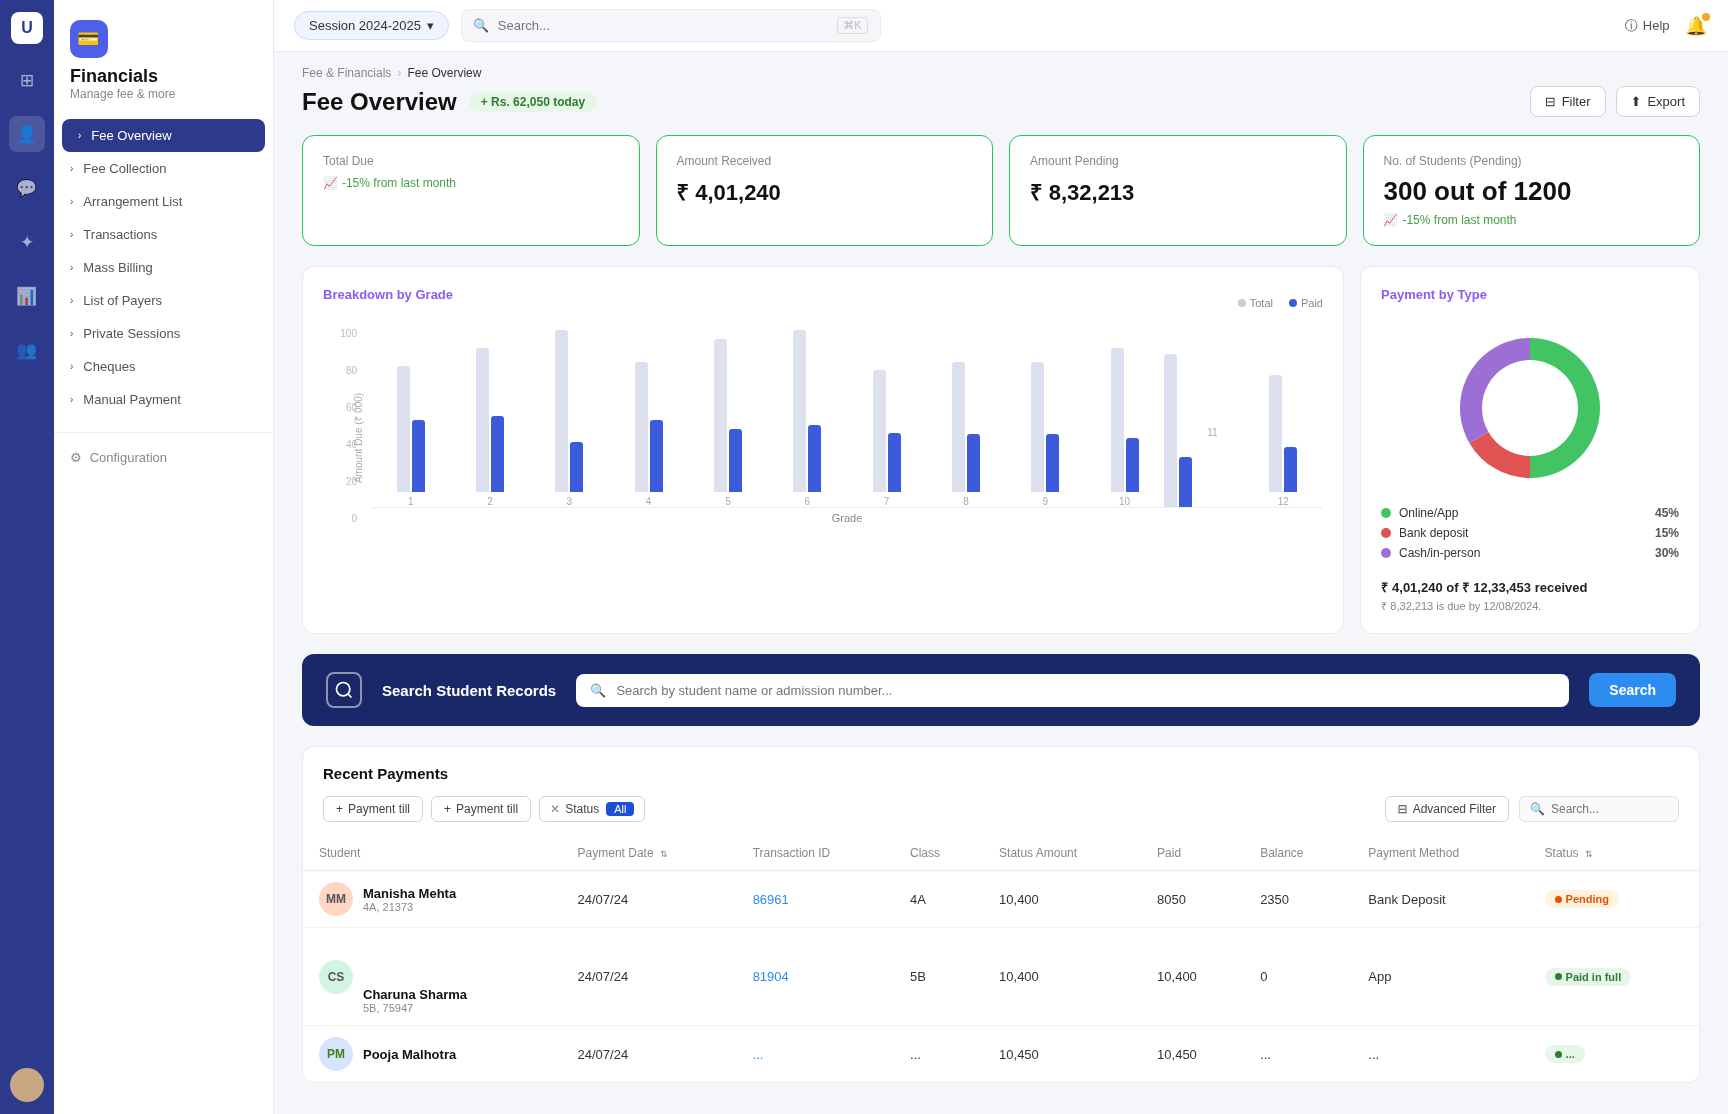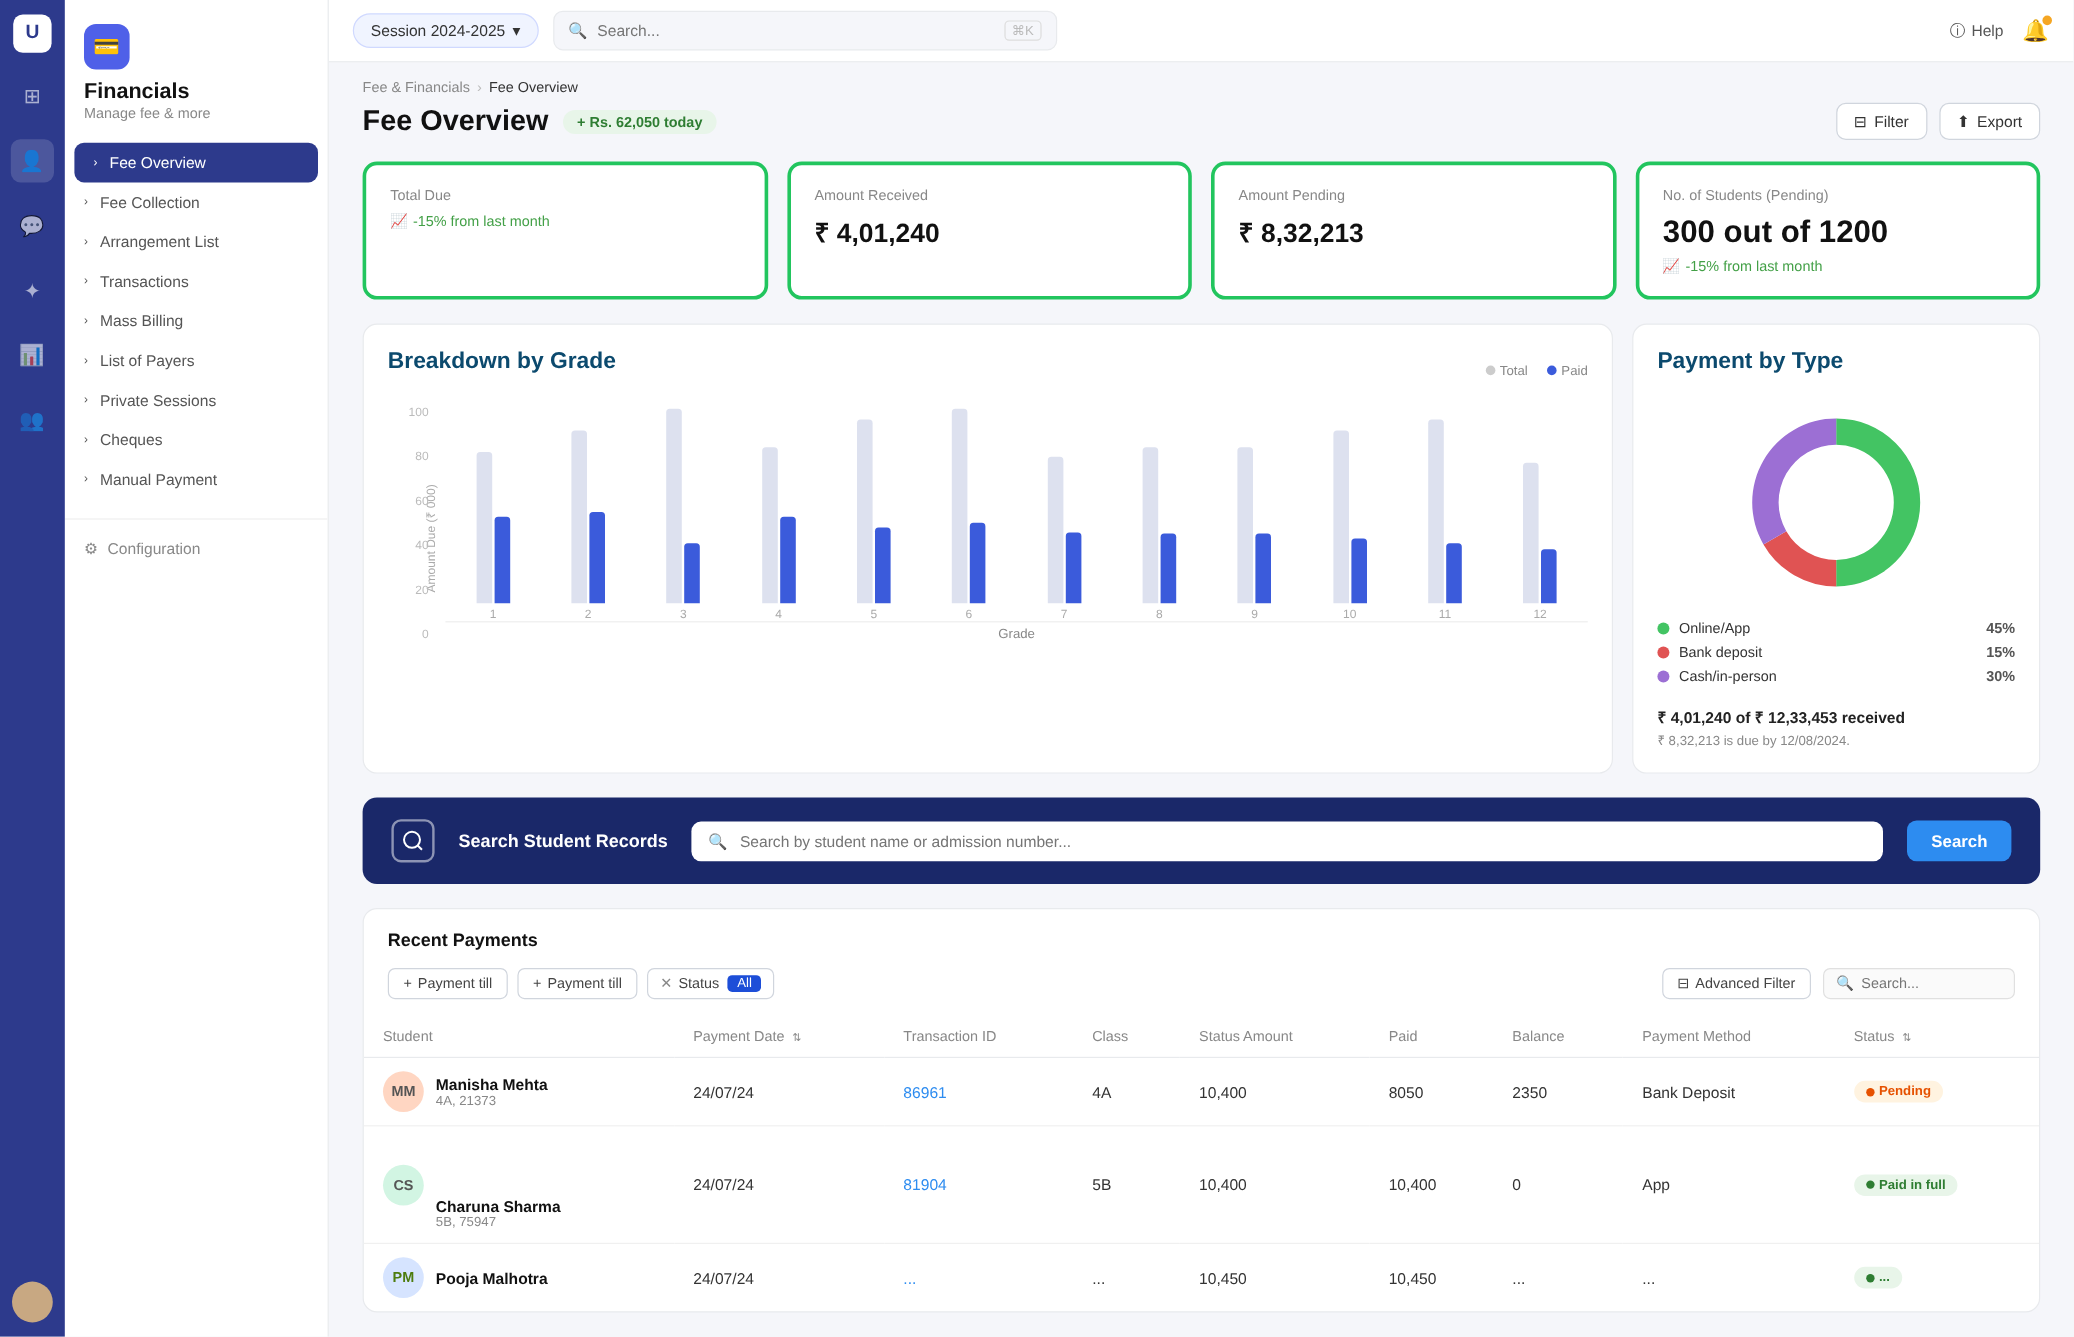--- a/index.html
+++ b/index.html
@@ -51,30 +51,30 @@
     
     .page-header { display: flex; align-items: center; justify-content: space-between; margin-bottom: 18px; }
     .page-title-area { display: flex; align-items: center; gap: 12px; }
     .page-title { font-size: 24px; font-weight: 700; color: #111; }
     .today-badge { background: #e8f5e9; color: #2e7d32; border-radius: 16px; padding: 3px 12px; font-size: 12px; font-weight: 600; }
     .header-actions { display: flex; gap: 10px; }
     .btn-outline { border: 1px solid #d0d5dd; background: white; border-radius: 8px; padding: 7px 14px; font-size: 13px; cursor: pointer; display: flex; align-items: center; gap: 6px; color: #333; }
 
     
     .stats-row { display: grid; grid-template-columns: repeat(4, 1fr); gap: 16px; margin-bottom: 20px; }
-    .stat-card { background: white; border-radius: 12px; padding: 18px 20px; border: 3px solid #22c55e; }
+    .stat-card { background: white; border-radius: 12px; padding: 18px 20px; border: 1px solid #22c55e; }
     .stat-label { font-size: 12px; color: #888; margin-bottom: 8px; }
     .stat-value { font-size: 22px; font-weight: 700; color: #111; margin-bottom: 6px; }
     .stat-value.large { font-size: 26px; }
     .stat-change { font-size: 12px; color: #43a047; display: flex; align-items: center; gap: 4px; }
 
     
     .charts-row { display: grid; grid-template-columns: 1fr 340px; gap: 16px; margin-bottom: 20px; }
     .chart-card { background: white; border-radius: 12px; padding: 20px; border: 1px solid #e8eaed; }
-    .chart-title { font-size: 19px; font-weight: 600; margin-bottom: 16px; color: #0c4a6e; }
+    .chart-title { font-size: 13px; font-weight: 600; margin-bottom: 16px; color: #8b5cf6; }
     .chart-legend { display: flex; gap: 16px; font-size: 11px; color: #888; margin-bottom: 8px; justify-content: flex-end; }
     .legend-dot { width: 8px; height: 8px; border-radius: 50%; display: inline-block; margin-right: 4px; }
 
     
     .search-section { background: #1a2869; border-radius: 12px; padding: 18px 24px; display: flex; align-items: center; gap: 20px; margin-bottom: 20px; }
     .search-section-icon { width: 36px; height: 36px; border: 2px solid rgba(255,255,255,0.5); border-radius: 8px; display: flex; align-items: center; justify-content: center; color: white; font-size: 16px; }
     .search-section-label { color: white; font-size: 15px; font-weight: 600; }
     .search-input-wrap { flex: 1; background: white; border-radius: 8px; display: flex; align-items: center; gap: 10px; padding: 9px 14px; }
     .search-input-wrap input { border: none; outline: none; flex: 1; font-size: 13px; color: #333; }
     .search-btn { background: #2d8cf0; color: white; border: none; border-radius: 8px; padding: 9px 20px; font-size: 14px; font-weight: 600; cursor: pointer; }
@@ -338,21 +338,21 @@
                 </div>
                 <div style="font-size: 10px; color: rgb(170, 170, 170); margin-top: 4px;">9</div>
               </div>
               <div style="display: flex; flex-direction: column; align-items: center; flex: 1 1 0%;">
                 <div style="display: flex; gap: 2px; align-items: flex-end;">
                   <div style="width: 13px; height: 144px; background: rgb(221, 225, 239); border-radius: 3px 3px 0px 0px;"></div>
                   <div style="width: 13px; height: 54px; background: rgb(59, 91, 219); border-radius: 3px 3px 0px 0px;"></div>
                 </div>
                 <div style="font-size: 10px; color: rgb(170, 170, 170); margin-top: 4px;">10</div>
               </div>
-              <div style="display: flex; flex-direction: column; align-items: center; flex: 1 1 0%;">
+              <div style="display: flex; flex-direction: row; align-items: center; flex: 1 1 0%; gap: 15px;">
                 <div style="display: flex; gap: 2px; align-items: flex-end;">
                   <div style="width: 13px; height: 153px; background: rgb(221, 225, 239); border-radius: 3px 3px 0px 0px;"></div>
                   <div style="width: 13px; height: 50px; background: rgb(59, 91, 219); border-radius: 3px 3px 0px 0px;"></div>
                 </div>
                 <div style="font-size: 10px; color: rgb(170, 170, 170); margin-top: 4px;">11</div>
               </div>
               <div style="display: flex; flex-direction: column; align-items: center; flex: 1 1 0%;">
                 <div style="display: flex; gap: 2px; align-items: flex-end;">
                   <div style="width: 13px; height: 117px; background: rgb(221, 225, 239); border-radius: 3px 3px 0px 0px;"></div>
                   <div style="width: 13px; height: 45px; background: rgb(59, 91, 219); border-radius: 3px 3px 0px 0px;"></div>

